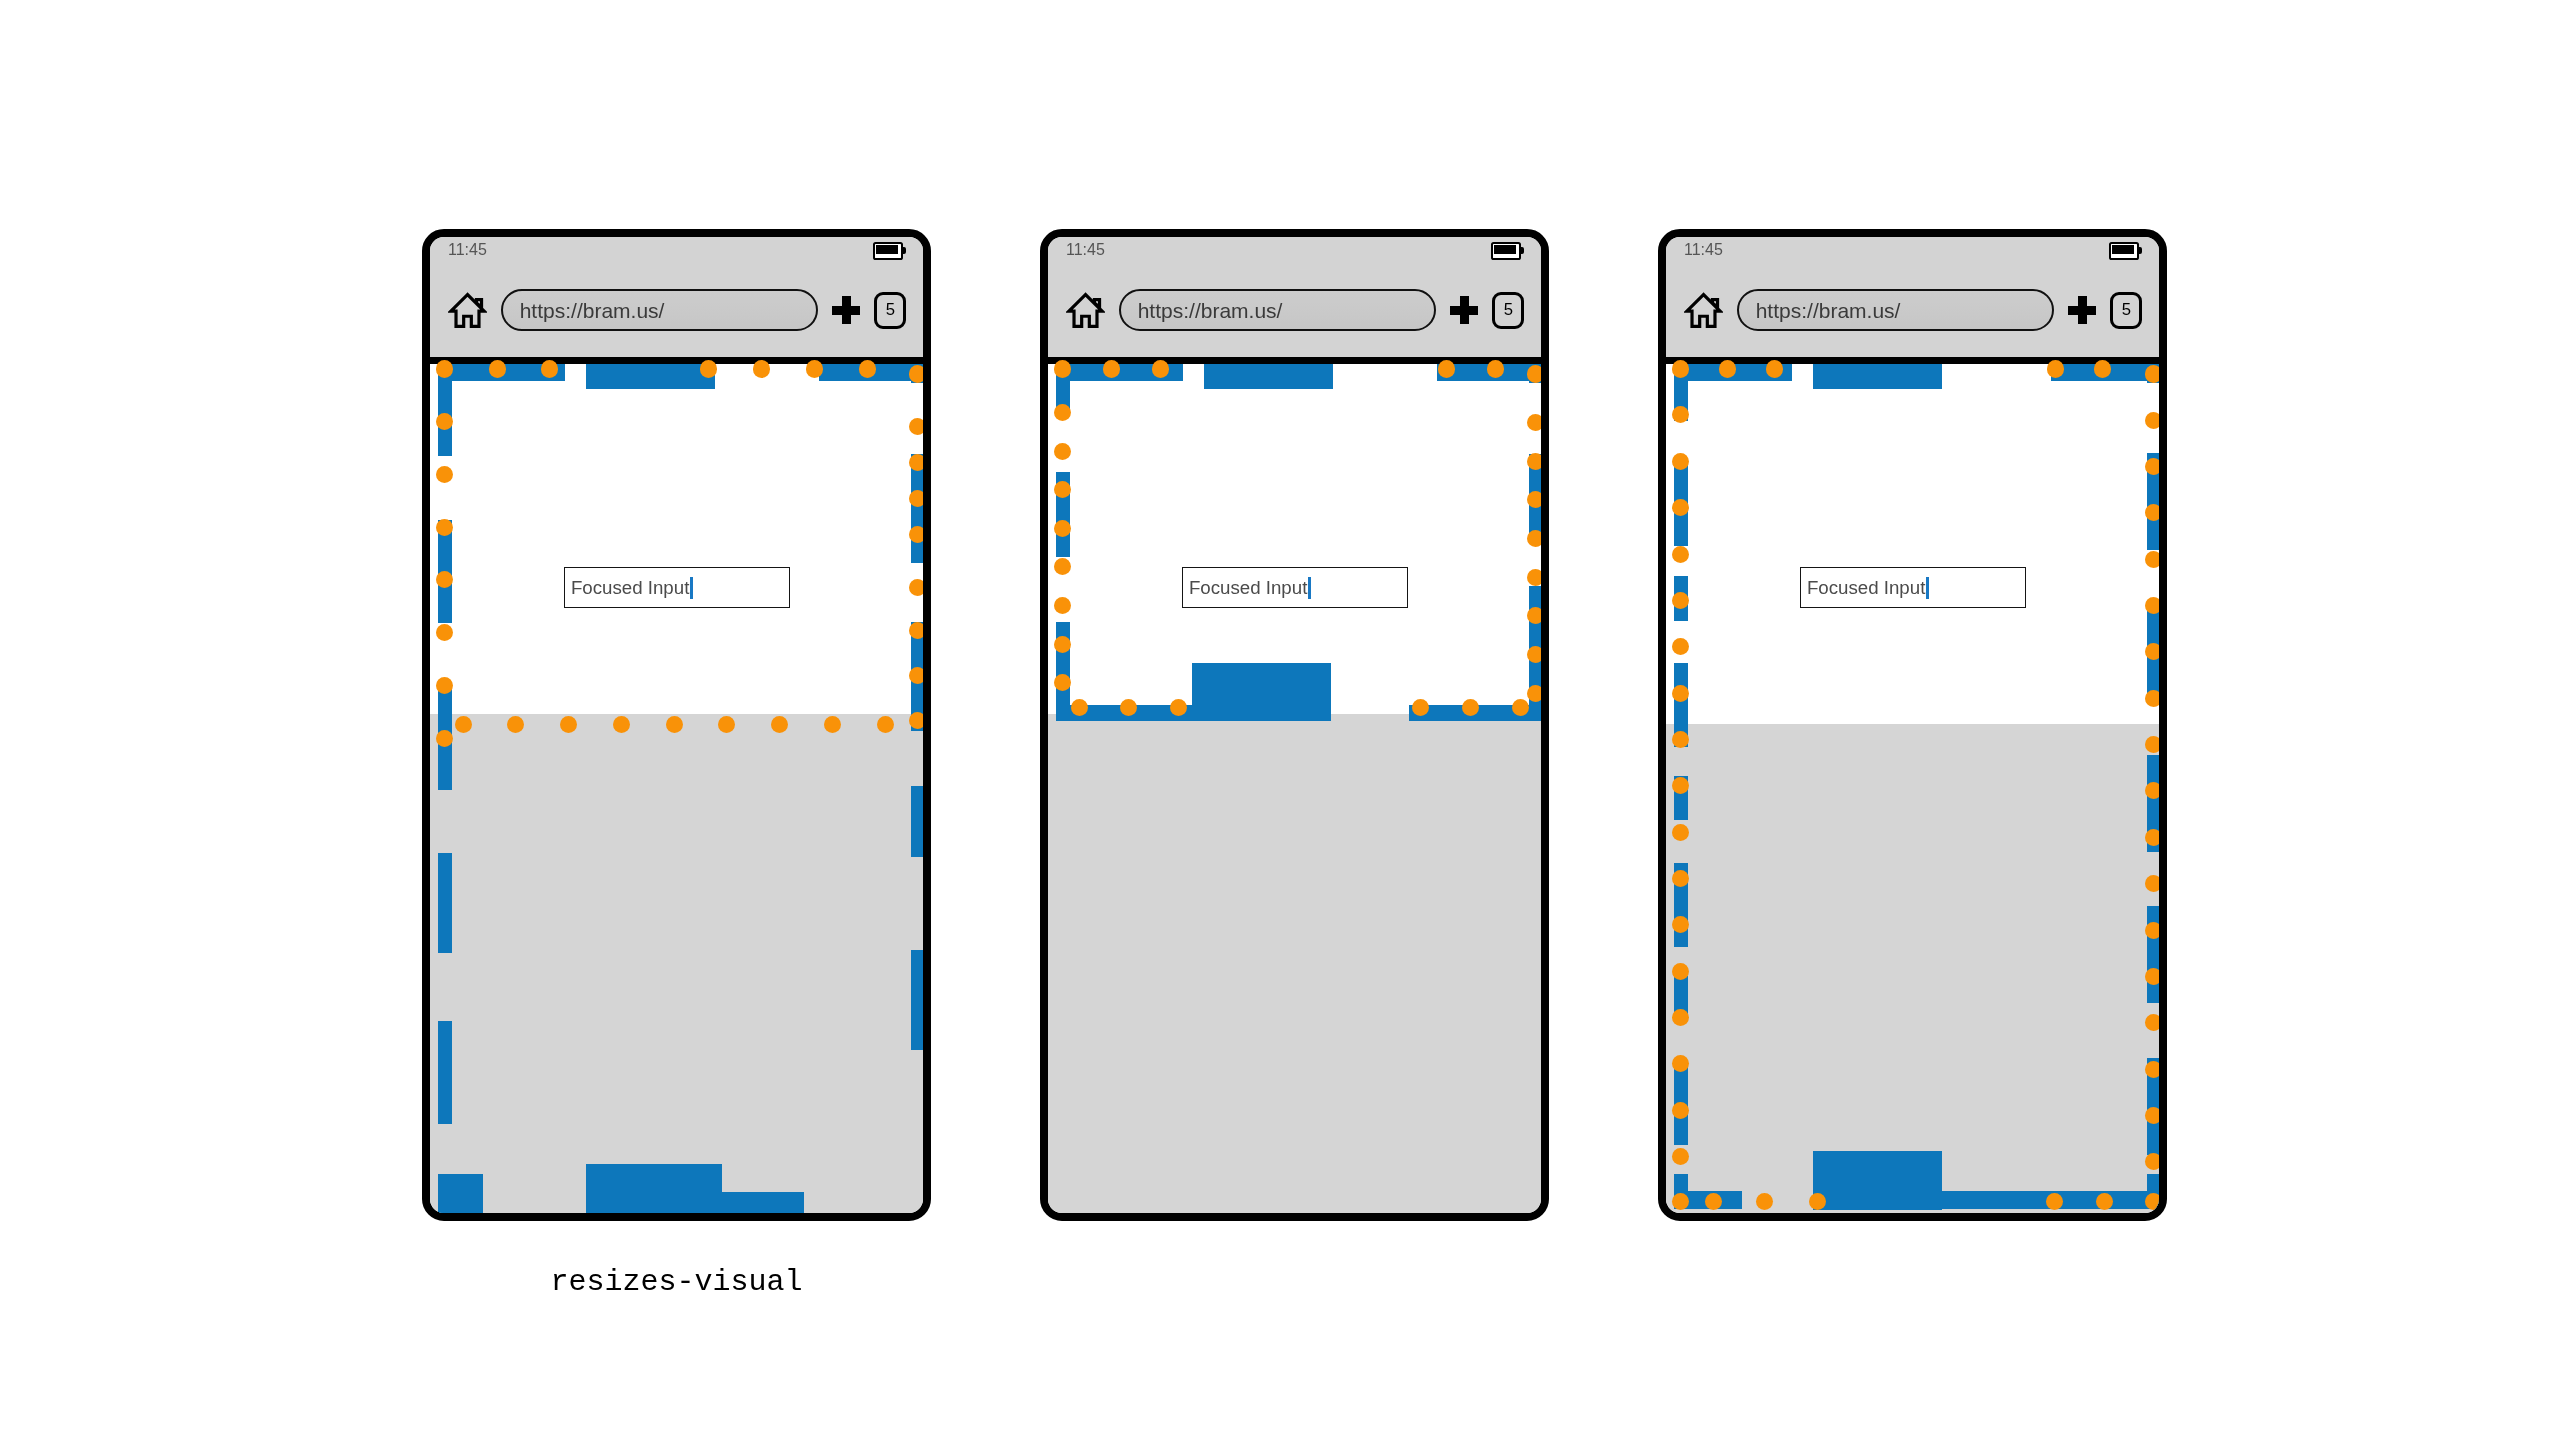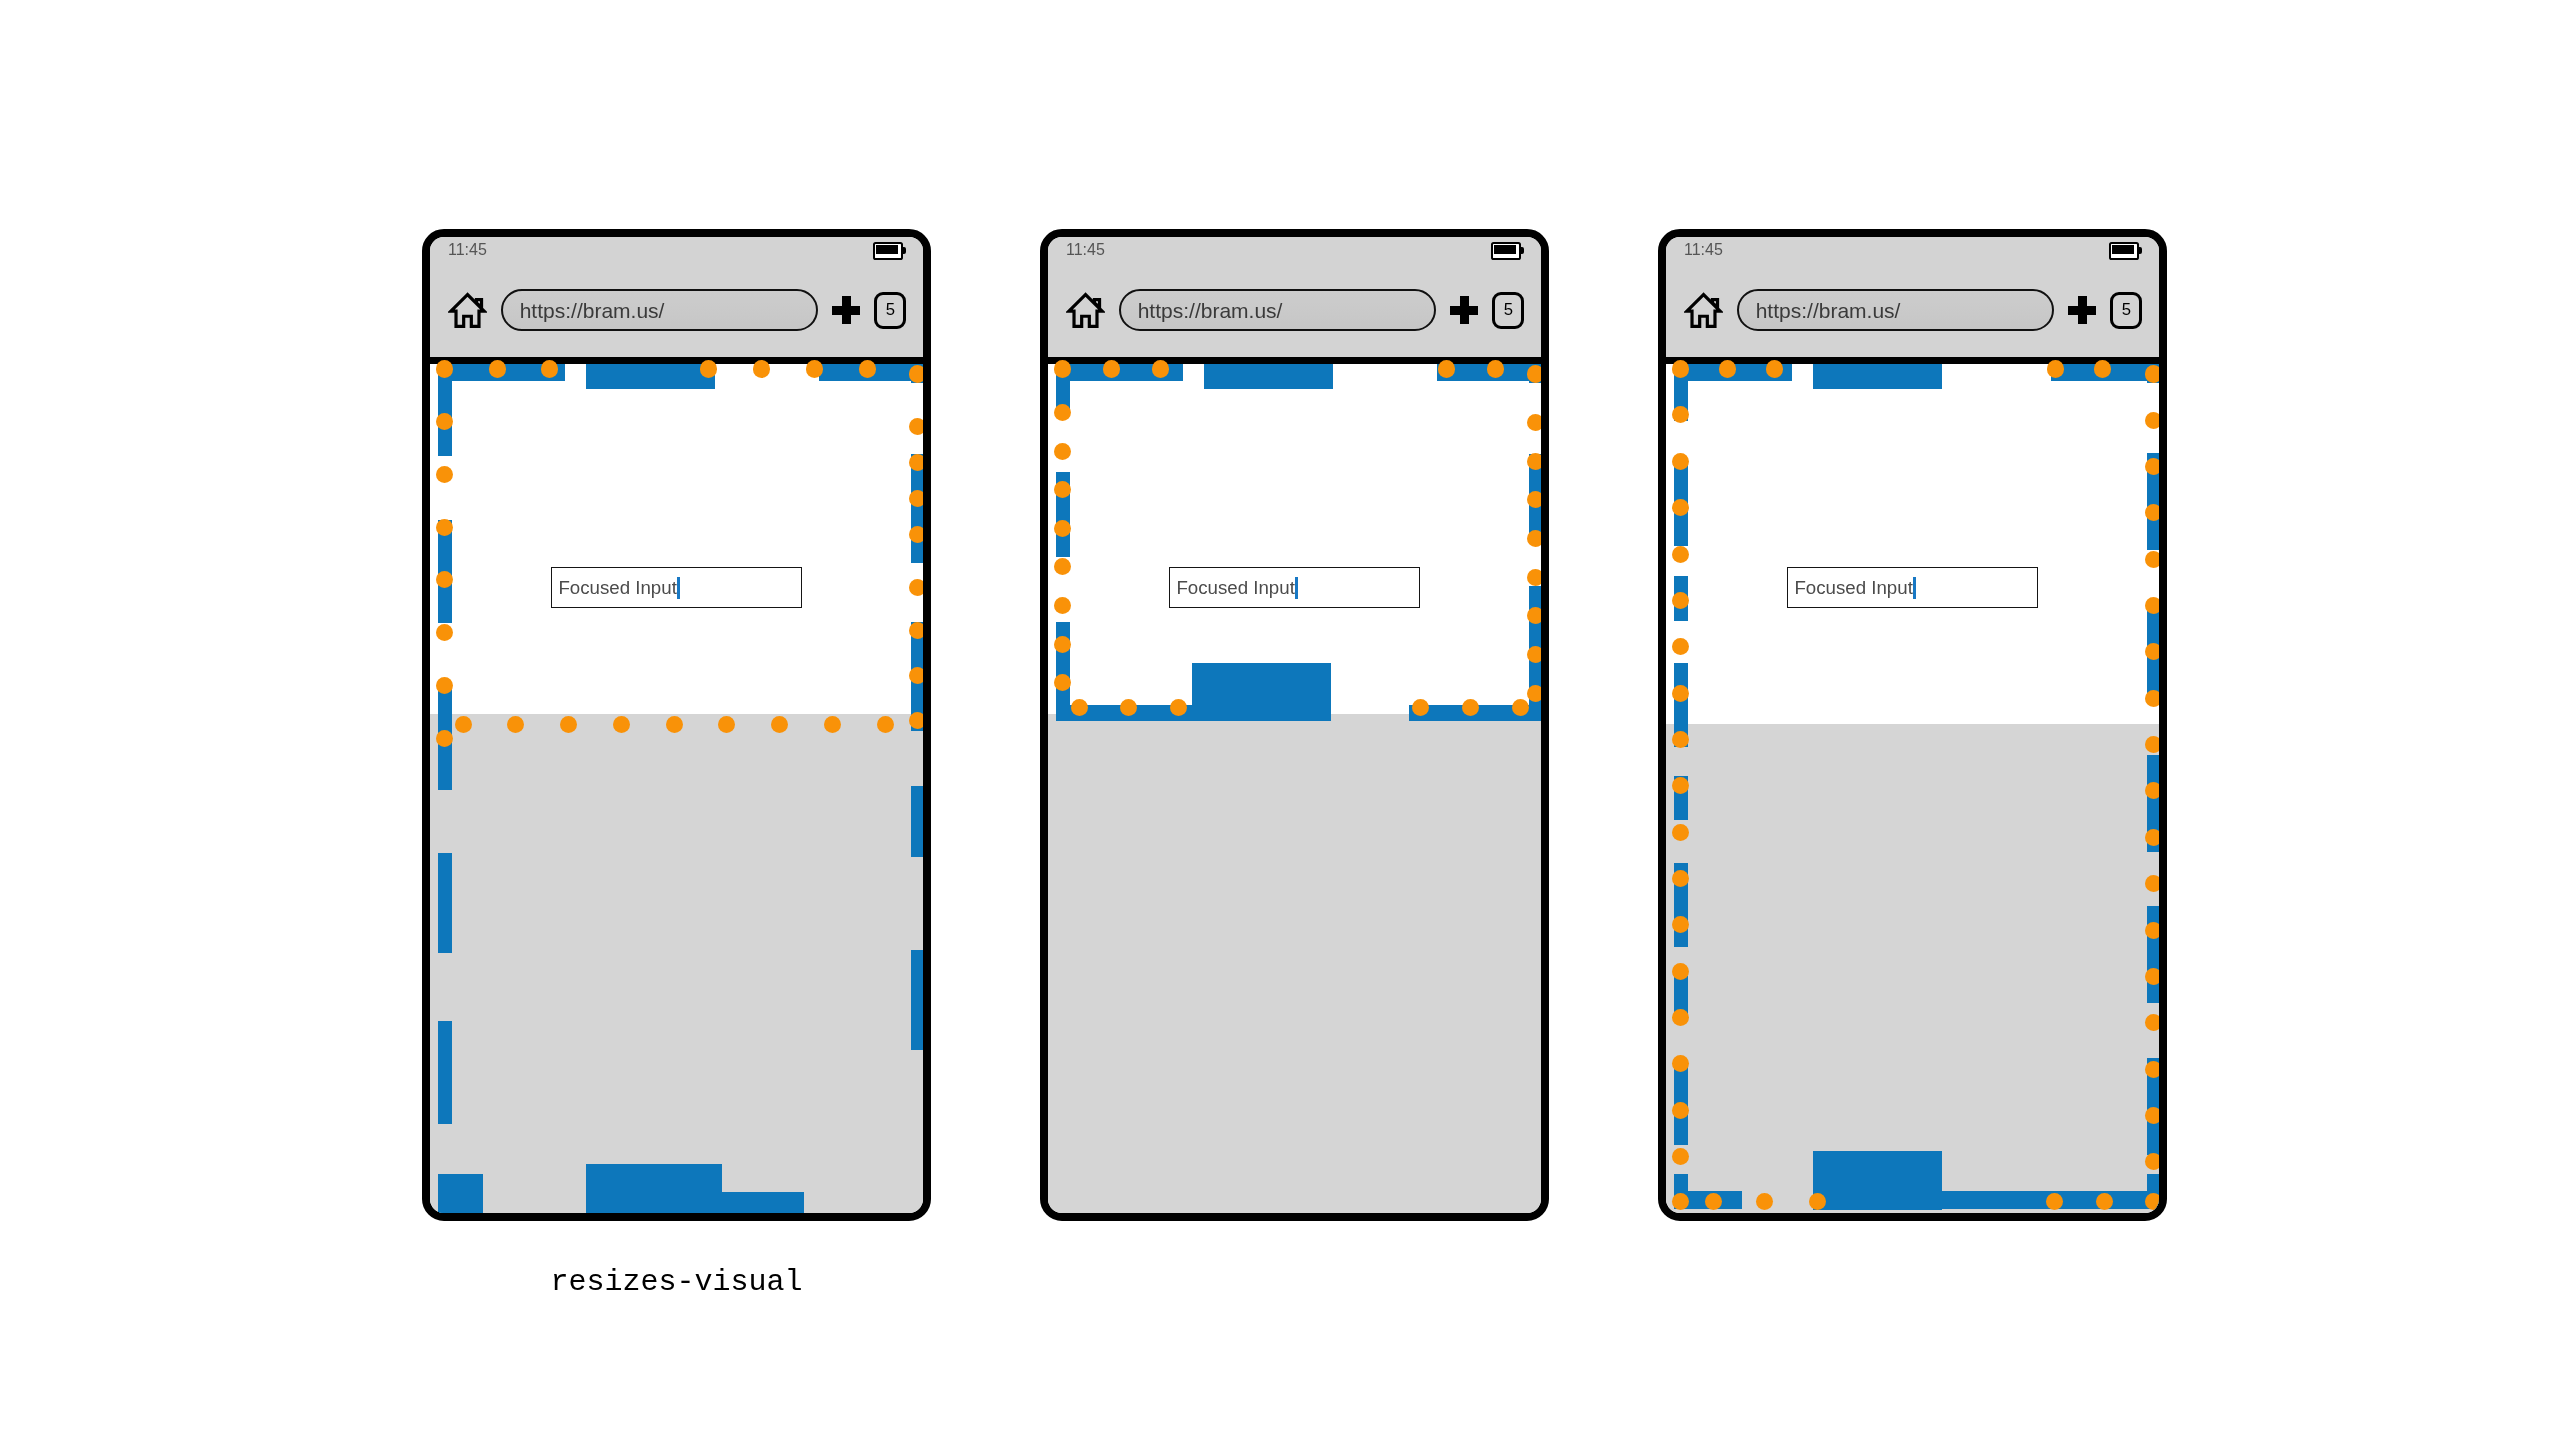--- a/index.html
+++ b/index.html
@@ -82,21 +82,21 @@
   
   .screenbody{position:relative;width:100%;height:calc(100% - 127px);}
 
   .viewport{position:absolute;left:0;top:0;width:100%;background:#ffffff;box-sizing:border-box;}
   .viewport.divided{border-bottom:7px solid #000;}
   .keyboard{position:absolute;left:0;bottom:0;width:100%;background:#d5d5d5;}
 
   
   .input-wrap{position:absolute;left:0;width:100%;display:flex;justify-content:center;}
   .focused-input{
-    width:251px;height:41px;
+    width:226px;height:41px;
     border:1.9px solid #151515;background:#ffffff;
     display:flex;align-items:center;
     padding:0 6.4px;box-sizing:border-box;
     font-size:18.7px;color:#4b4b4b;
   }
   .caret{display:inline-block;width:2.6px;height:22px;background:#1878c4;margin-left:0.6px;}
 
   
   .marklayer{position:absolute;pointer-events:none;}
   .bseg{position:absolute;background:#0d77bb;}

